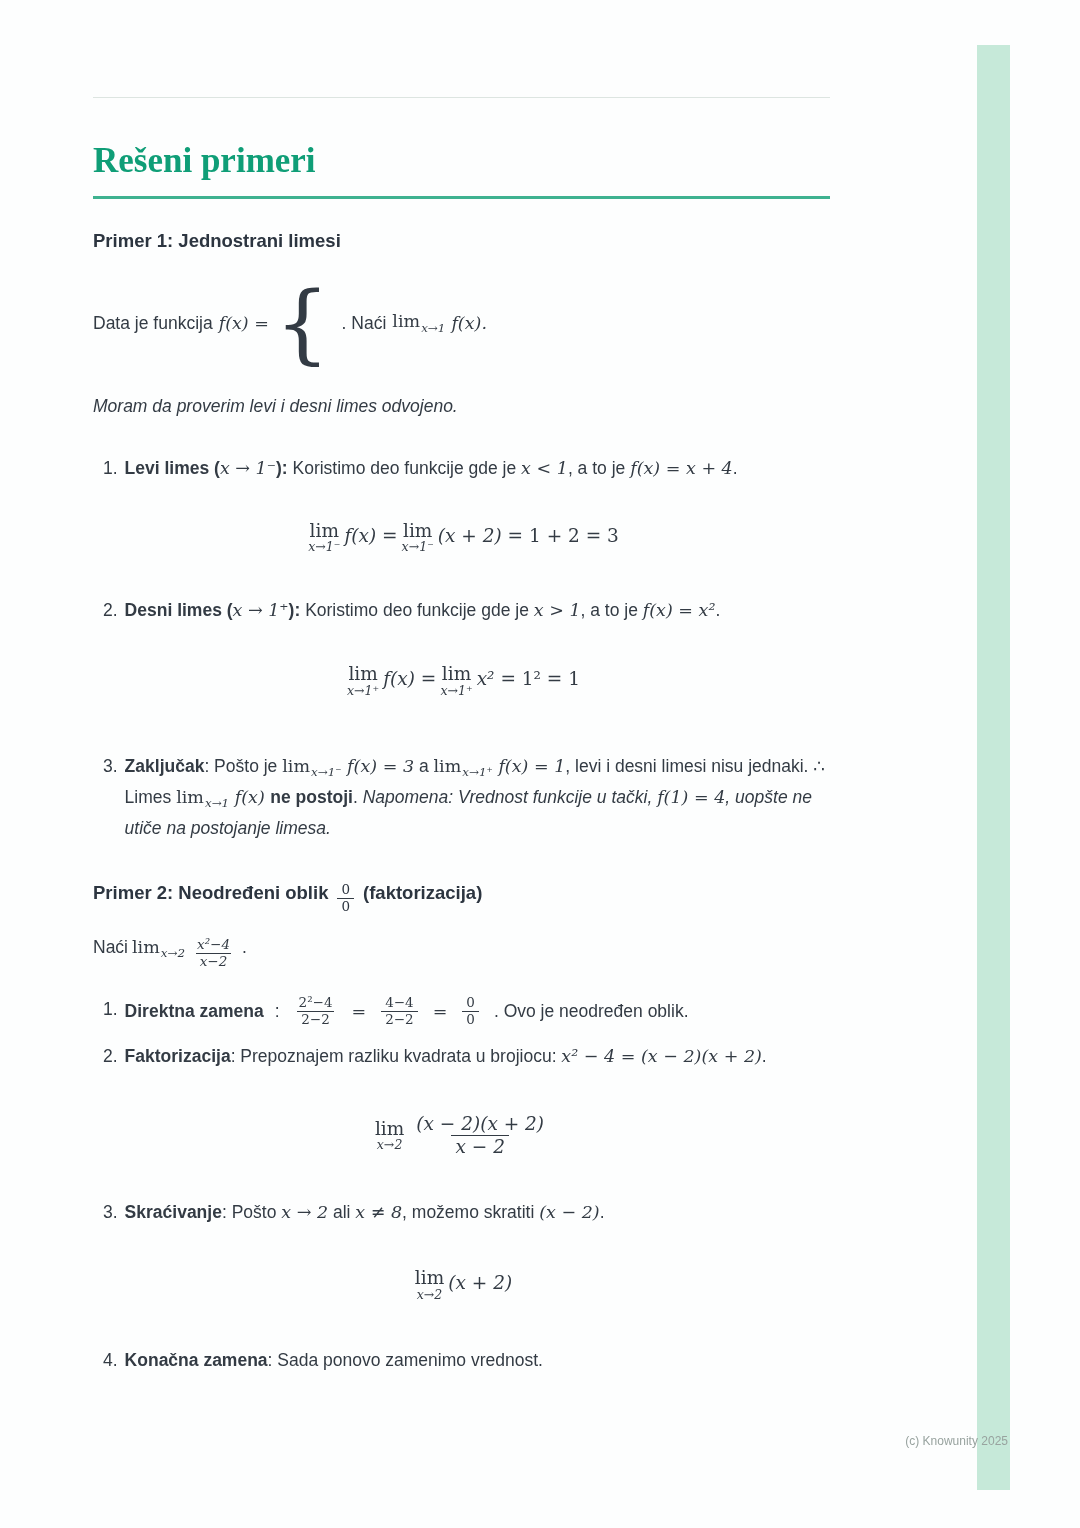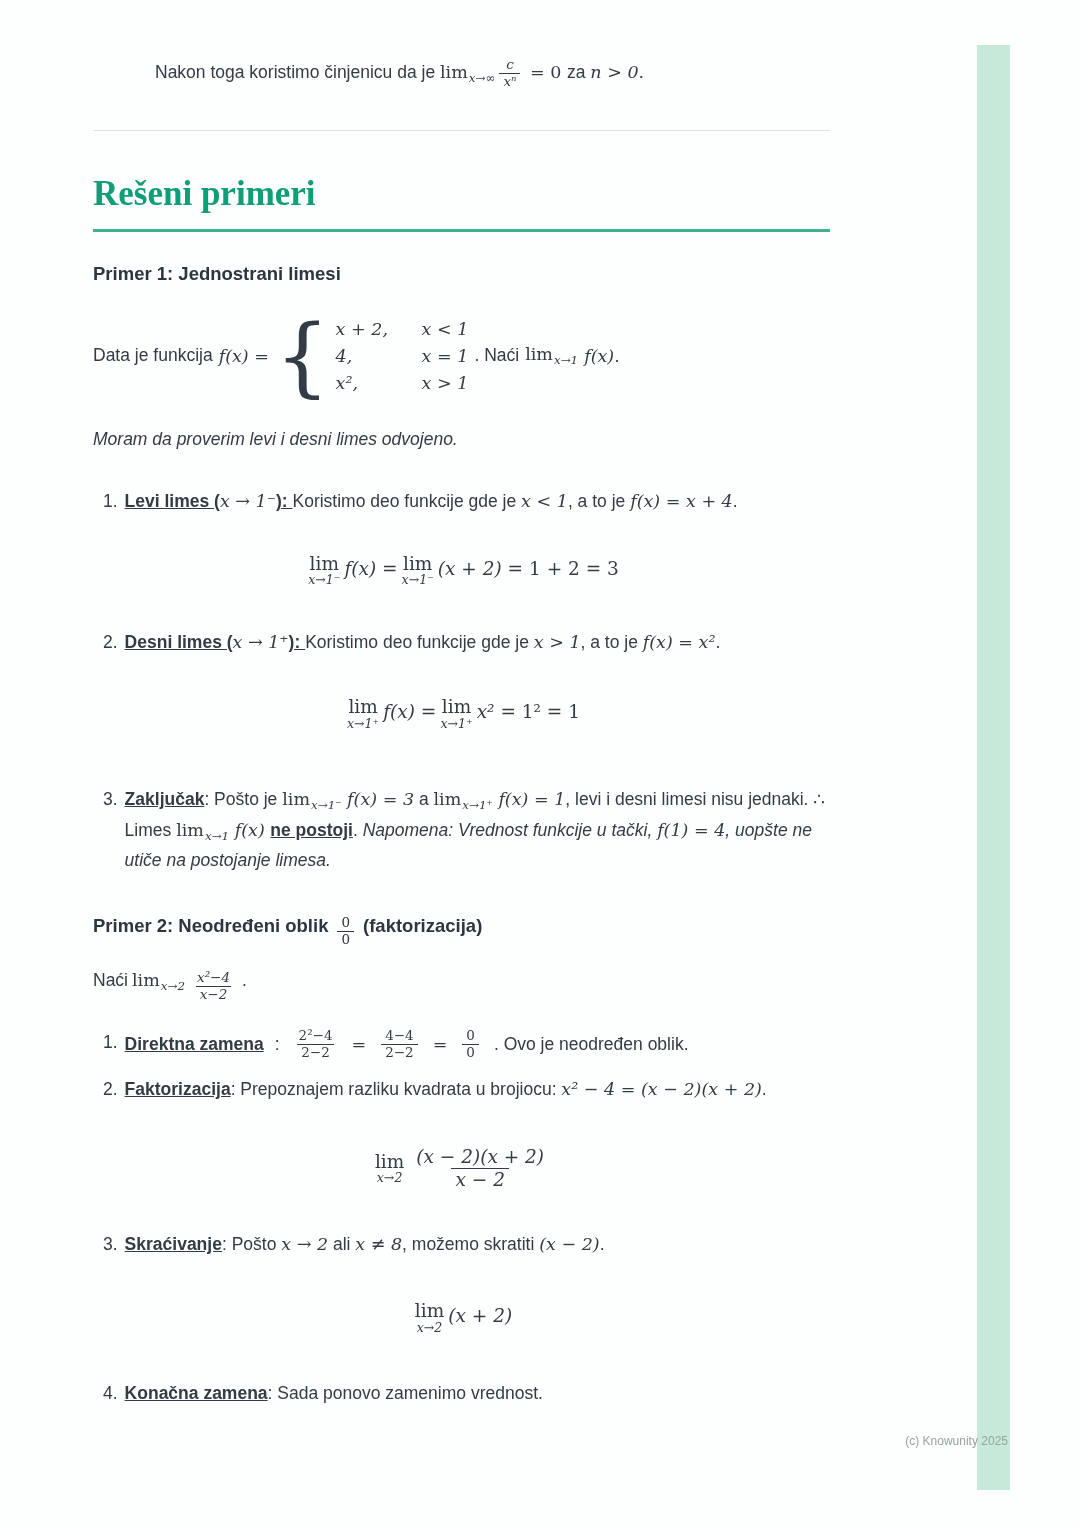--- a/index.html
+++ b/index.html
@@ -32,21 +32,21 @@
   .case-row { display:flex; font-family:"DejaVu Serif",serif; font-style:italic; }
   .cval { min-width:70px; }
   .ccond { margin-left:16px; }
 
   .note { margin-top:30px; font-size:17.5px; font-style:italic; }
 
   .li { display:flex; margin-top:37px; font-size:17.5px; line-height:1.65; padding-left:10px; }
   .li .marker { flex:none; margin-right:7px; }
   .li-body { flex:1; }
 
-  .b  { font-weight:700;text-decoration:underline; }
+  .b  { font-weight:700; }
   .i  { font-style:italic; }
   .mi { font-family:"DejaVu Serif",serif; font-style:italic; }
   .mr { font-family:"DejaVu Serif",serif; }
 
   .mlim { font-family:"DejaVu Serif",serif; white-space:nowrap; font-style:normal; }
   .mlim .sub { font-size:0.68em; font-style:italic; vertical-align:-0.35em; margin-left:1px; }
 
   .limstack { display:inline-flex; flex-direction:column; align-items:center; line-height:1.05; vertical-align:middle; margin:0 4px; font-family:"DejaVu Serif",serif; font-style:normal; }
   .limstack .bot { font-size:0.68em; font-style:italic; }
 
@@ -75,51 +75,33 @@
   .footer { position:absolute; top:1434px; right:72px; font-size:12px; color:#98a39f; }
 </style>
 </head>
 <body>
 
 <div class="page">
   <div class="right-stripe"></div>
 
   <div class="content">
 
-    <p class="intro"><span>Nakon toga koristimo činjenicu da je </span><span class="mlim"><span>lim</span><span class="sub">x→∞</span></span><span class="frac sm it">
-          <span class="num">c</span>
-          <span class="den">xⁿ</span>
-        </span><span class="mr"> = 0 </span><span>za </span><span class="mi">n &gt; 0.</span></p>
 
     <hr class="divider">
 
     <h1>Rešeni primeri</h1>
     <div class="h1-line"></div>
 
     <div class="subhead">Primer 1: Jednostrani limesi</div>
 
     <div class="data-line">
       <span>Data je funkcija</span>
       <span class="mi">f(x) =</span>
       <span class="cases">
         <span class="brace">{</span>
-        <span class="case-rows">
-          <span class="case-row">
-              <span class="cval">x + 2,</span>
-              <span class="ccond">x &lt; 1</span>
-            </span>
-          <span class="case-row">
-              <span class="cval">4,</span>
-              <span class="ccond">x = 1</span>
-            </span>
-          <span class="case-row">
-              <span class="cval">x²,</span>
-              <span class="ccond">x &gt; 1</span>
-            </span>
-        </span>
       </span>
       <span>. Naći</span>
       <span class="mlim"><span>lim</span><span class="sub">x→1</span></span>
       <span class="mi">f(x).</span>
     </div>
 
     <div class="note">Moram da proverim levi i desni limes odvojeno.</div>
 
     <div class="li">
       <span class="marker">1.</span>

